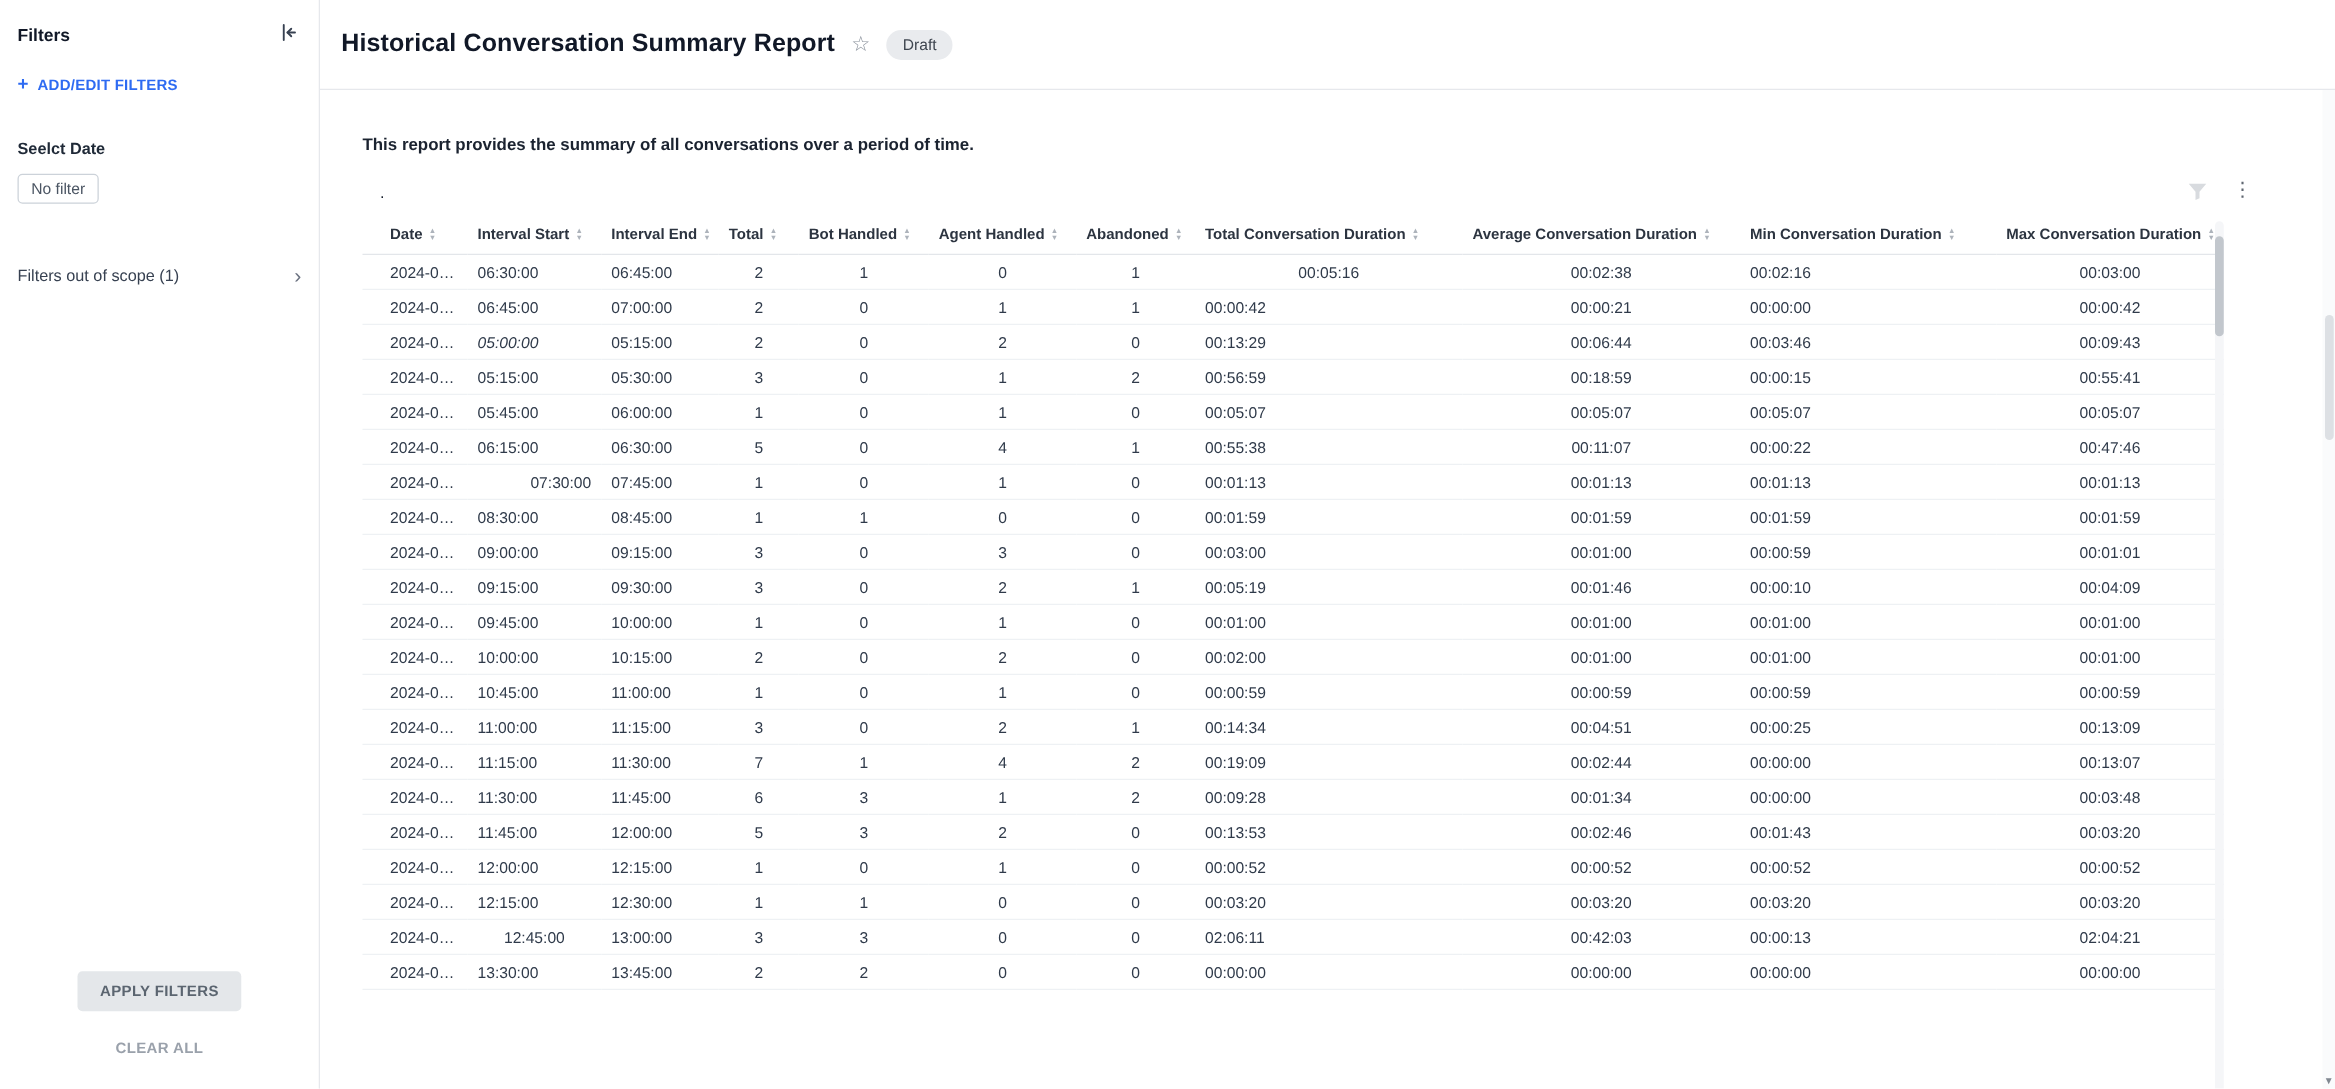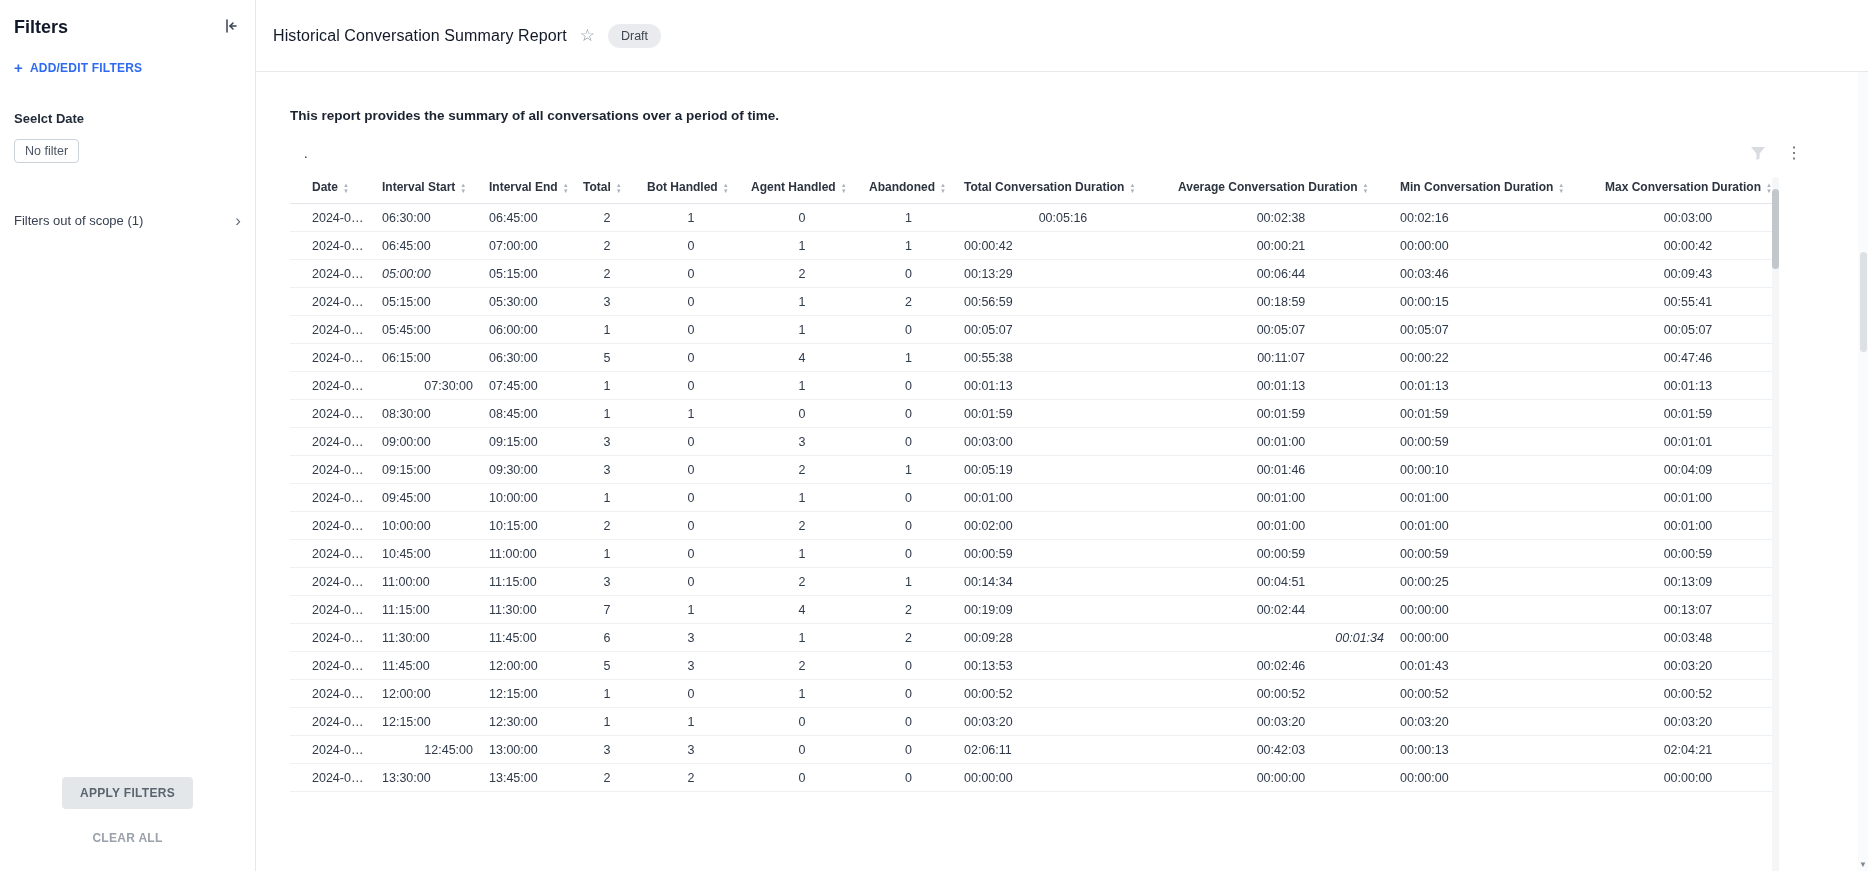--- a/index.html
+++ b/index.html
@@ -21,42 +21,42 @@
     font-family:"Liberation Sans","DejaVu Sans",sans-serif;
     display:flex;position:relative;color:var(--text-body);
   }
 
   
   .sidebar{
     width:256px;min-width:256px;height:100%;border-right:1px solid var(--border);
     padding:16px 14px 14px 14px;display:flex;flex-direction:column;background:#fff;
   }
   .sidebar-top{display:flex;justify-content:space-between;align-items:center;}
-  .sidebar-title{font-size:18px;font-weight:600;color:var(--text-primary);margin:0;}
+  .sidebar-title{font-size:14px;font-weight:600;color:var(--text-primary);margin:0;}
   .collapse-btn{border:none;background:none;cursor:pointer;padding:2px;color:#374151;display:flex;align-items:center;}
   .add-filters{margin-top:22px;display:flex;align-items:center;gap:7px;color:var(--accent);
     font-size:12px;font-weight:700;letter-spacing:.2px;cursor:pointer;width:fit-content;}
   .plus-glyph{font-size:15px;font-weight:700;line-height:10px;}
   .section-label{margin-top:36px;font-size:13px;font-weight:700;color:#1f2937;}
   .chip{margin-top:13px;display:inline-block;width:fit-content;border:1px solid #ccd2d9;border-radius:4px;
     padding:4px 10px;font-size:12.5px;color:#4b5563;cursor:pointer;}
   .out-scope{margin-top:50px;display:flex;justify-content:space-between;align-items:center;
     font-size:13px;color:#374151;cursor:pointer;}
   .chevron-right{font-size:17px;color:#6b7280;line-height:12px;}
   .sidebar-bottom{margin-top:auto;display:flex;flex-direction:column;align-items:center;gap:22px;padding-bottom:12px;}
   .apply-btn{background:var(--disabled-bg);color:#5b6570;border:none;border-radius:4px;
     padding:9px 18px;font-size:12px;font-weight:700;letter-spacing:.3px;cursor:pointer;}
   .clear-all{color:#9aa1ab;font-size:12px;font-weight:700;letter-spacing:.3px;cursor:pointer;}
 
   
   .main{flex:1;display:flex;flex-direction:column;height:100%;position:relative;overflow:hidden;}
   .main-header{height:72px;min-height:72px;border-bottom:1px solid var(--border);display:flex;
     align-items:center;justify-content:space-between;padding:0 33px 0 17px;}
   .title-group{display:flex;align-items:center;gap:11px;}
-  .page-title{font-size:16px;font-weight:400;color:var(--text-primary);margin:0;letter-spacing:.1px;}
+  .page-title{font-size:20px;font-weight:700;color:var(--text-primary);margin:0;letter-spacing:.1px;}
   .star{font-size:17px;color:#8a919b;cursor:pointer;line-height:1;background:none;border:none;padding:0 2px;}
   .badge{background:var(--badge-bg);border-radius:12px;padding:5px 13px;font-size:12.5px;color:#3f4650;}
   .header-right{display:flex;align-items:center;gap:16px;}
   .edit-btn{background:var(--accent-bg);color:var(--accent);font-weight:700;font-size:12.5px;
     letter-spacing:.3px;border:none;border-radius:4px;padding:10px 17px;cursor:pointer;}
   .more-btn{border:1px solid #d3d7dc;background:#fff;border-radius:6px;width:36px;height:28px;
     font-size:17px;color:#3f4650;display:flex;align-items:center;justify-content:center;cursor:pointer;line-height:0;}
 
   .content{flex:1;padding:36px 30px 0 34px;position:relative;overflow:hidden;}
   .description{font-size:13.5px;font-weight:700;color:#1b2330;margin:0;}
@@ -380,21 +380,21 @@
             </tr>
             <tr>
               <td style="text-align: left;">2024-01-23</td>
               <td style="text-align: left;">11:30:00</td>
               <td style="text-align: left;">11:45:00</td>
               <td style="text-align: center;">6</td>
               <td style="text-align: center;">3</td>
               <td style="text-align: center;">1</td>
               <td style="text-align: center;">2</td>
               <td style="text-align: left;">00:09:28</td>
-              <td style="text-align: right; font-style: italic;">00:01:34</td>
+              <td style="text-align: center;">00:01:34</td>
               <td style="text-align: left;">00:00:00</td>
               <td style="text-align: center;">00:03:48</td>
             </tr>
             <tr>
               <td style="text-align: left;">2024-01-23</td>
               <td style="text-align: left;">11:45:00</td>
               <td style="text-align: left;">12:00:00</td>
               <td style="text-align: center;">5</td>
               <td style="text-align: center;">3</td>
               <td style="text-align: center;">2</td>
@@ -425,21 +425,21 @@
               <td style="text-align: center;">1</td>
               <td style="text-align: center;">0</td>
               <td style="text-align: center;">0</td>
               <td style="text-align: left;">00:03:20</td>
               <td style="text-align: center;">00:03:20</td>
               <td style="text-align: left;">00:03:20</td>
               <td style="text-align: center;">00:03:20</td>
             </tr>
             <tr>
               <td style="text-align: left;">2024-01-23</td>
-              <td style="text-align: right; margin-top: 37px;">12:45:00</td>
+              <td style="text-align: center; margin-top: 37px;">12:45:00</td>
               <td style="text-align: left;">13:00:00</td>
               <td style="text-align: center;">3</td>
               <td style="text-align: center;">3</td>
               <td style="text-align: center;">0</td>
               <td style="text-align: center;">0</td>
               <td style="text-align: left;">02:06:11</td>
               <td style="text-align: center;">00:42:03</td>
               <td style="text-align: left;">00:00:13</td>
               <td style="text-align: center;">02:04:21</td>
             </tr>

